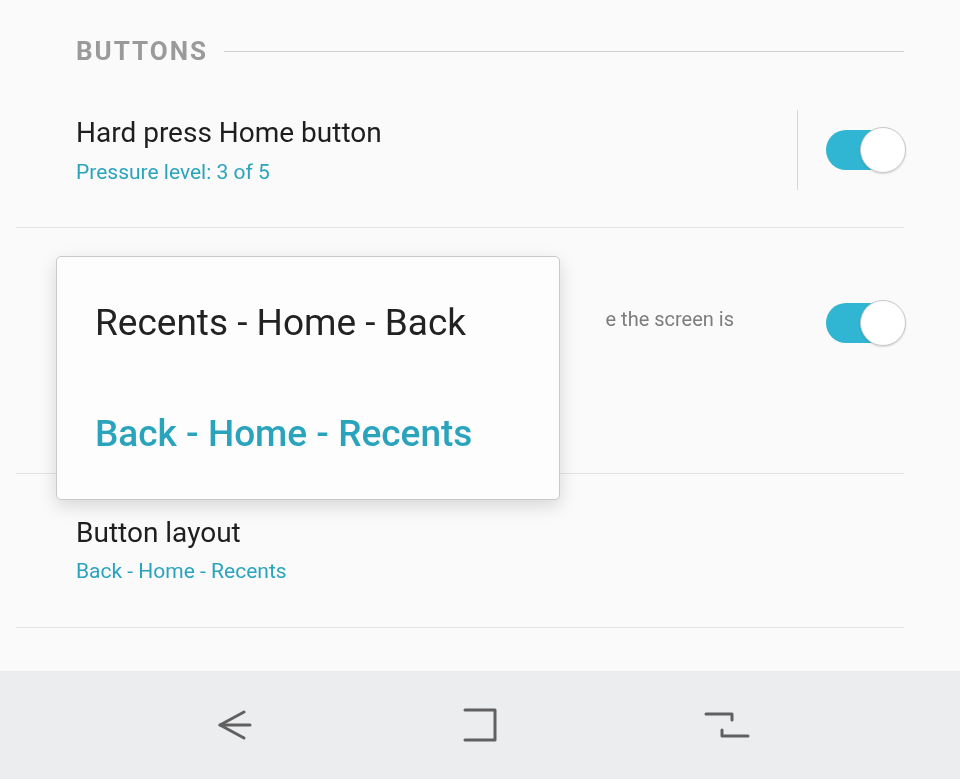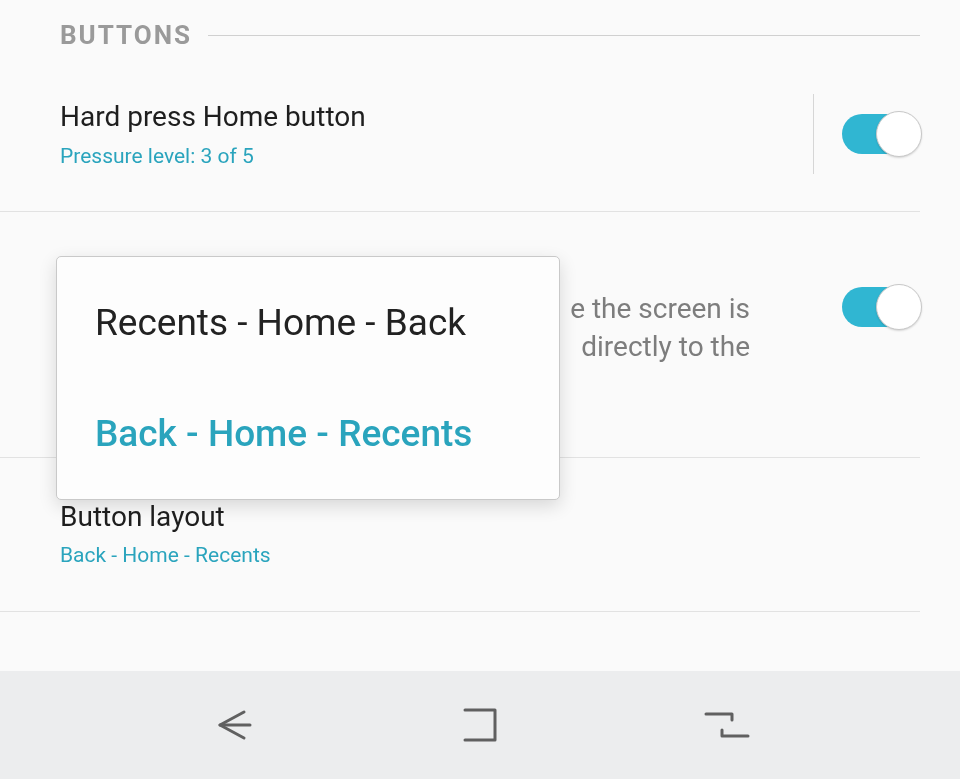--- a/index.html
+++ b/index.html
@@ -4,21 +4,21 @@
 <style>
   * { box-sizing: border-box; margin: 0; padding: 0; }
   html, body { width: 960px; height: 779px; overflow: hidden; }
   body {
     font-family: -apple-system, "Segoe UI", Roboto, "Helvetica Neue", Arial, sans-serif;
     background: #fafafa;
     color: #222;
     position: relative;
   }
   .content {
-    padding: 0;
+    padding: 16px;
   }
   .section-header {
     display: flex;
     align-items: center;
     padding: 20px 0 8px 60px;
   }
   .section-header span.title {
     font-size: 26px;
     font-weight: 700;
     letter-spacing: 2px;
@@ -45,21 +45,21 @@
     line-height: 1.2;
   }
   .list-item .secondary {
     margin-top: 10px;
     font-size: 21px;
     color: #2aa4bd;
     line-height: 1.2;
   }
   .list-item .desc {
     margin-top: 8px;
-    font-size: 28px;
+    font-size: 20px;
     color: #7d7d7d;
     line-height: 1.35;
   }
   .toggle-wrap {
     position: absolute;
     right: 0;
     top: 50%;
     transform: translateY(-50%);
     display: flex;
     align-items: center;
@@ -150,21 +150,20 @@
       <div class="vdiv"></div>
       <div class="toggle">
         <div class="knob"></div>
       </div>
     </div>
   </div>
 
   <div class="list-item" style="margin-left:0;margin-right:40px;padding-left:60px;height:246px;">
     <div class="desc" style="text-align:right;position:absolute;right:170px;top:70px;">
       <span>e the screen is</span><br>
-      <span>directly to the</span>
     </div>
     <div class="toggle-wrap" style="top:95px;">
       <div class="toggle">
         <div class="knob"></div>
       </div>
     </div>
   </div>
 
   <div class="list-item" style="margin-left:0;margin-right:40px;padding-left:60px;">
     <div class="primary">Button layout</div>

